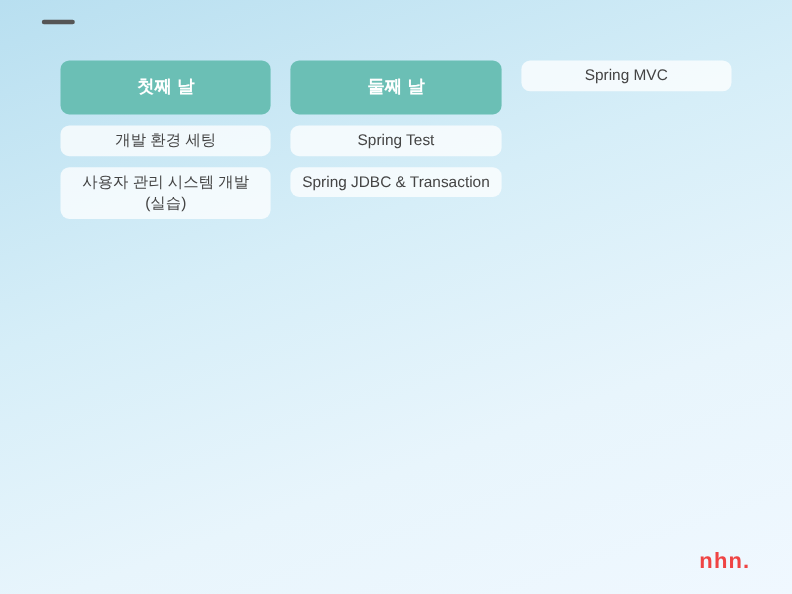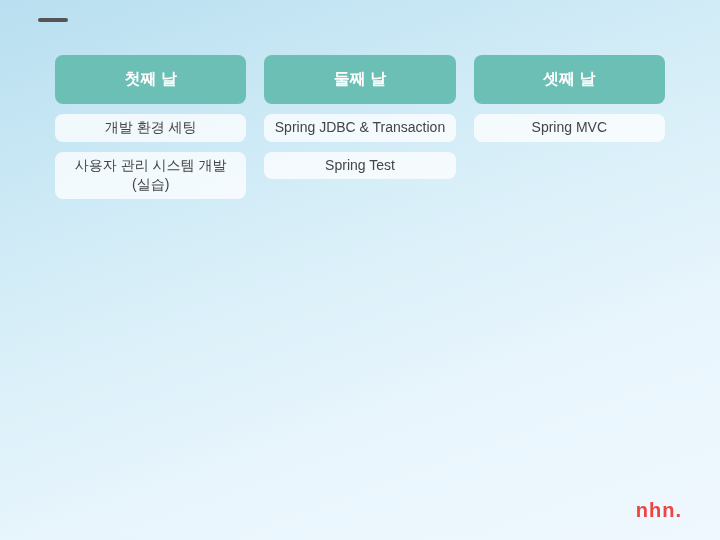--- a/index.html
+++ b/index.html
@@ -91,25 +91,24 @@
 <div class="content">
 
 <div class="column">
       <div class="day-header teal">첫째 날</div>
       <div class="topic-card ">개발 환경 세팅</div>
       <div class="topic-card ">사용자 관리 시스템 개발
 (실습)</div>
     </div>
     <div class="column">
       <div class="day-header teal">둘째 날</div>
+      <div class="topic-card ">Spring Test</div>
       <div class="topic-card ">Spring JDBC
 &amp; Transaction</div>
-      <div class="topic-card ">Spring Test</div>
     </div>
     <div class="column">
-      <div class="day-header teal">셋째 날</div>
       <div class="topic-card ">Spring MVC</div>
     </div>
   </div>
 
 <div class="nhn-logo">
   <span>nhn.</span>
 </div>
 
 </body></html>

